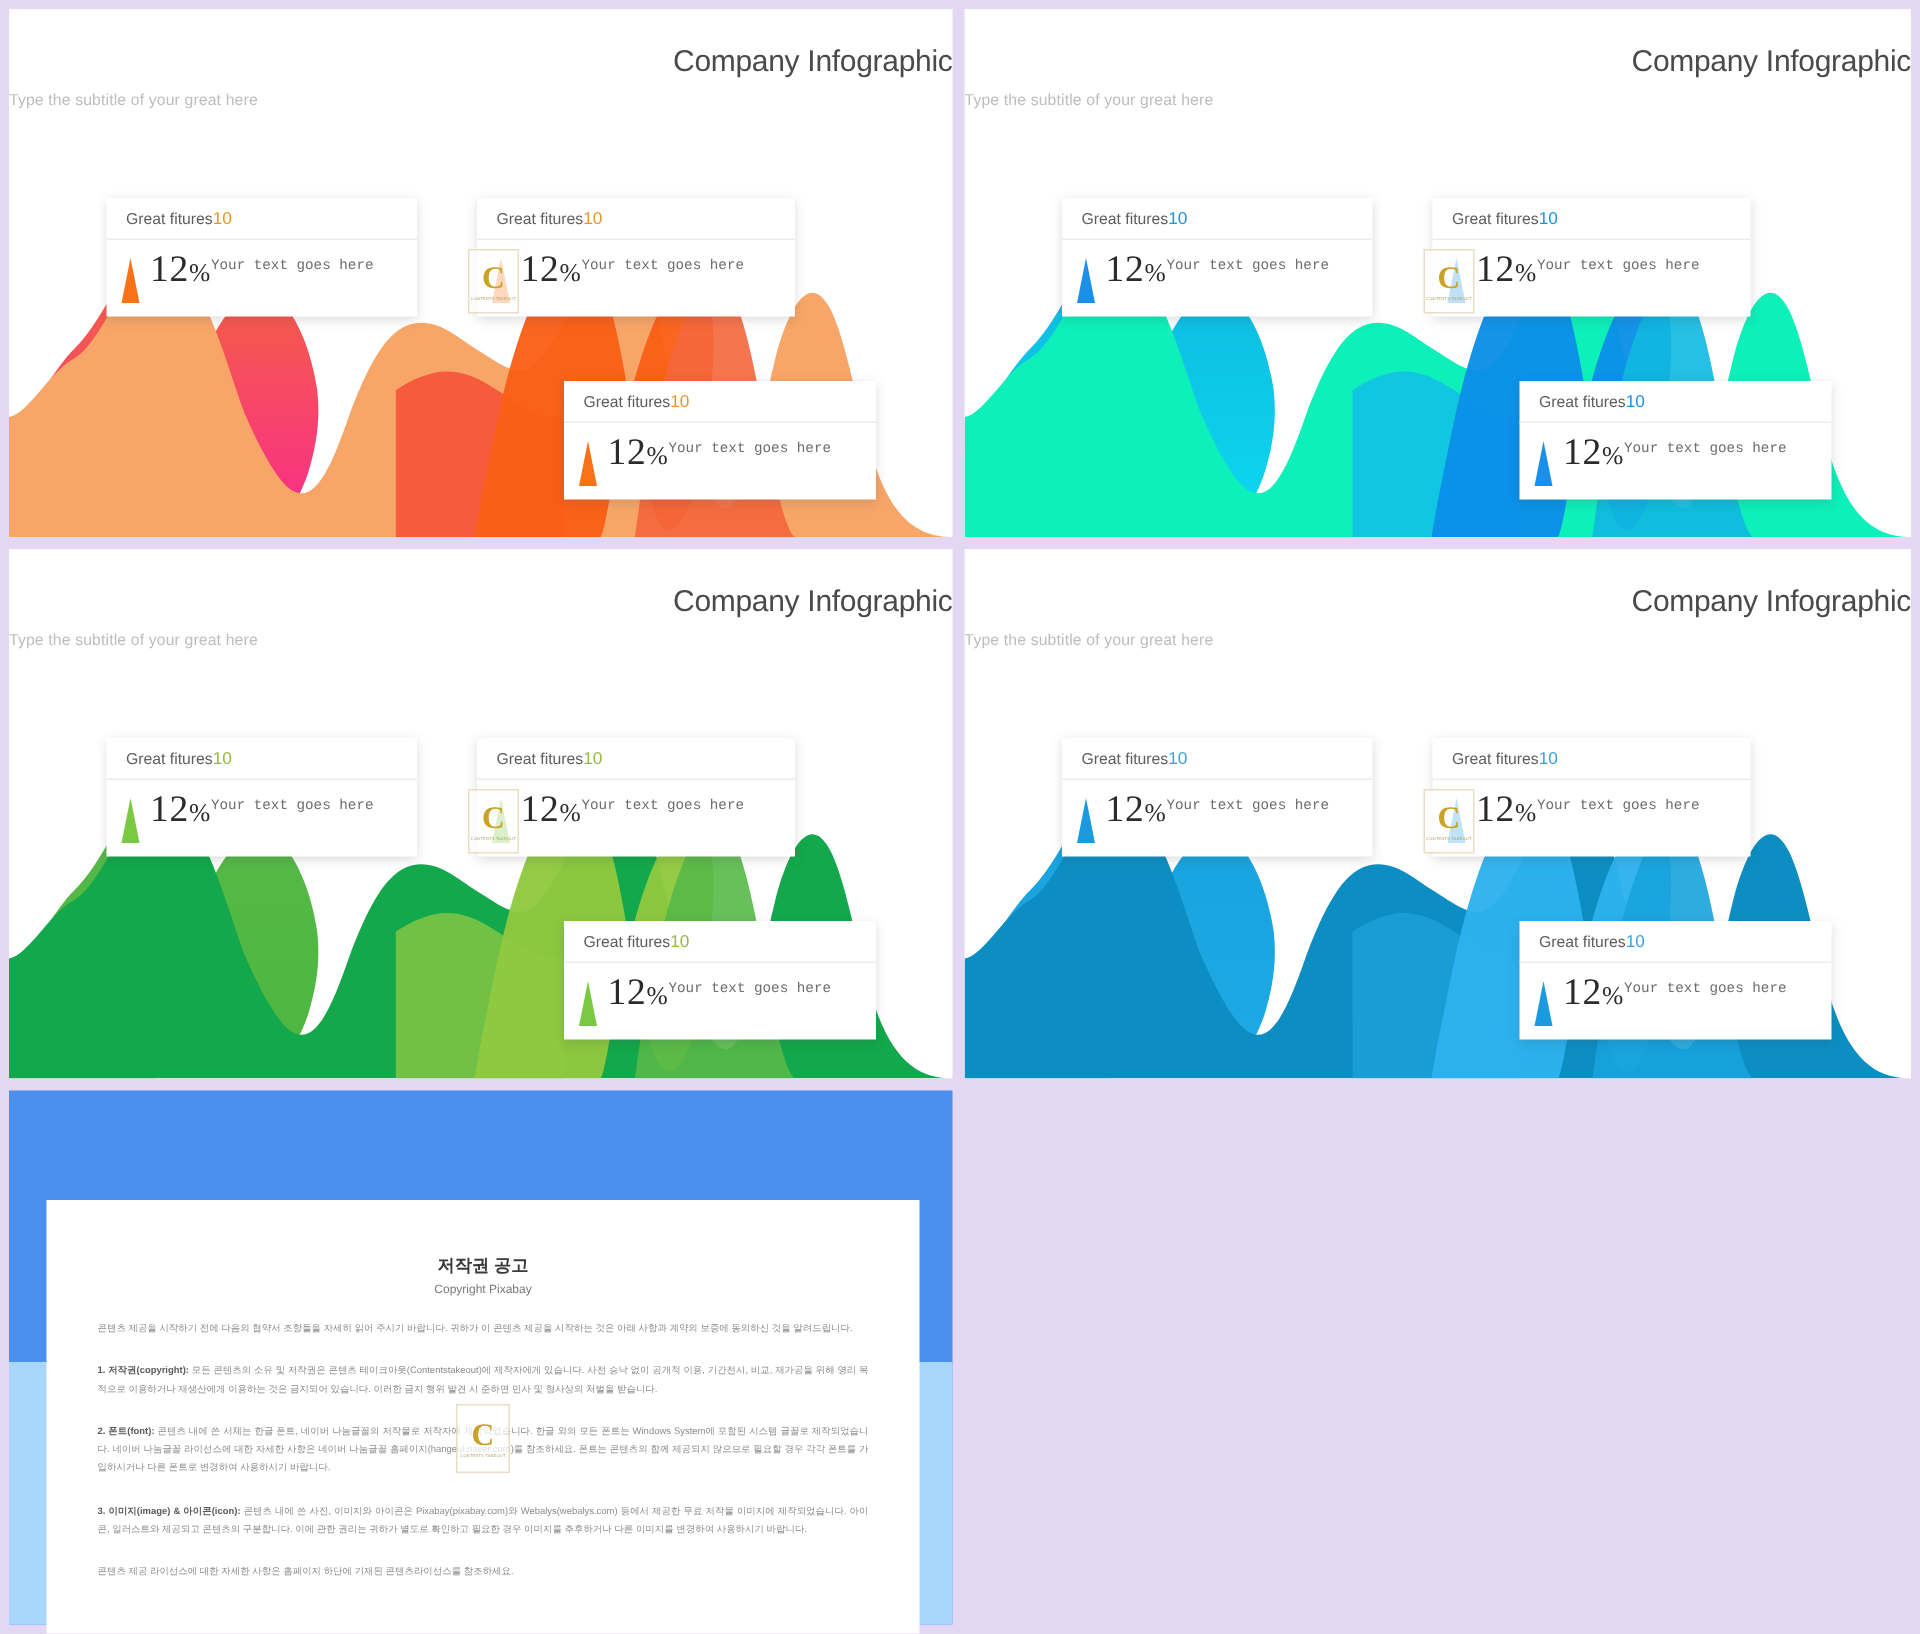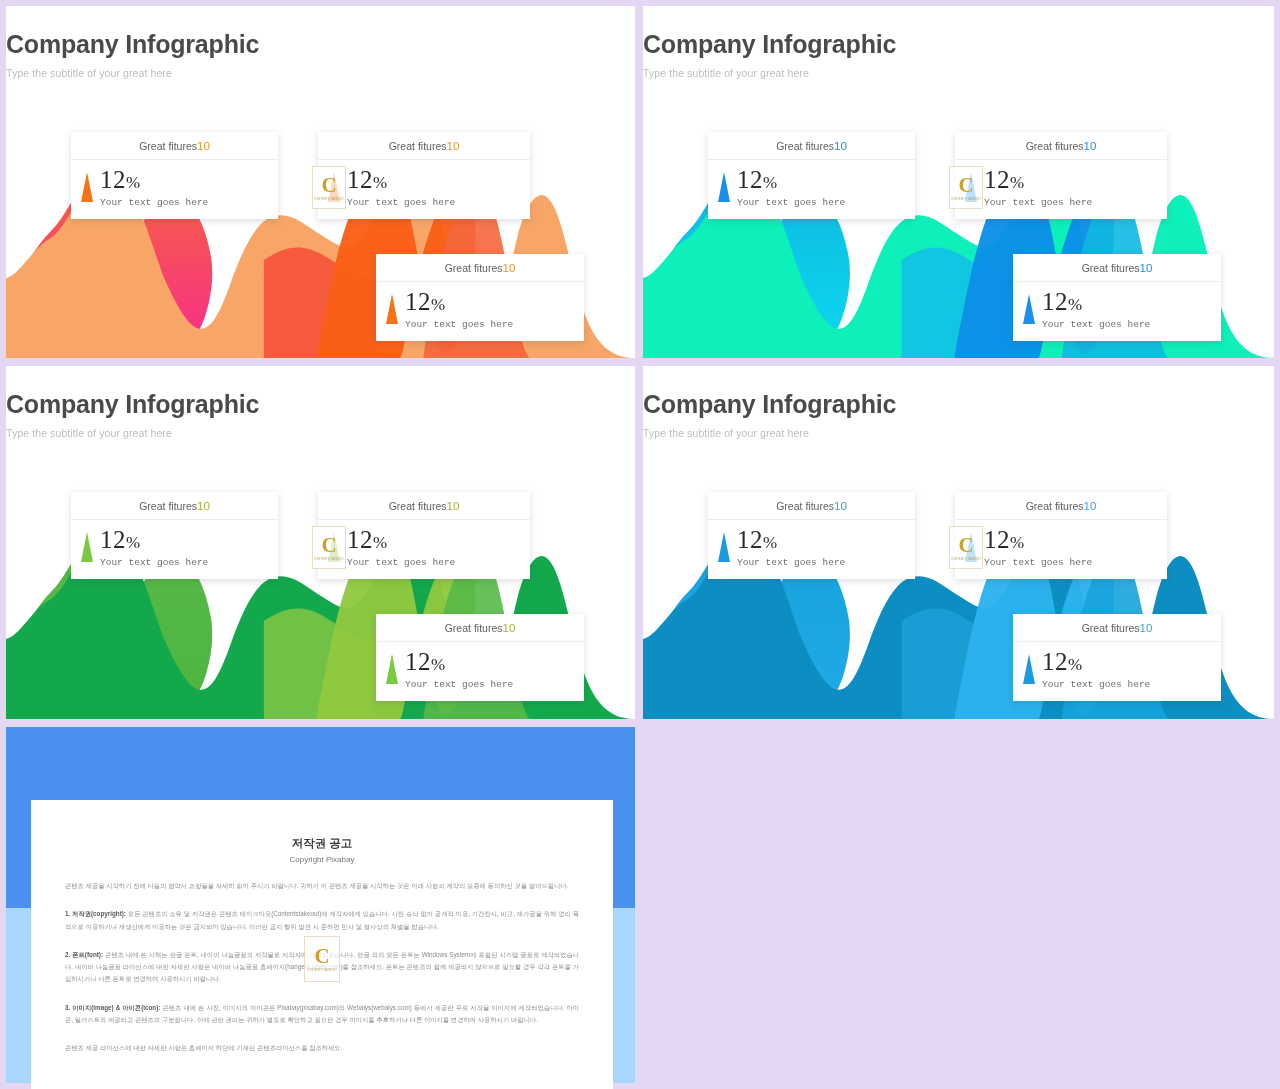--- a/index.html
+++ b/index.html
@@ -20,23 +20,23 @@
     position: absolute;
     background: #ffffff;
     overflow: hidden;
   }
   .slide-1 { left: 6px;   top: 6px;   width: 629px; height: 352px; }
   .slide-2 { left: 643px; top: 6px;   width: 631px; height: 352px; }
   .slide-3 { left: 6px;   top: 366px; width: 629px; height: 353px; }
   .slide-4 { left: 643px; top: 366px; width: 631px; height: 353px; }
 
   .slide-title {
-    text-align: left;
-    font-size: 25px;
-    font-weight: 700;
+    text-align: right;
+    font-size: 20px;
+    font-weight: 400;
     color: #4a4a4a;
     letter-spacing: -0.2px;
     margin-top: 24px;
   }
   .slide-subtitle {
     text-align: left;
     font-size: 10.5px;
     font-weight: 400;
     color: #bdbdbd;
     margin-top: 8px;
@@ -55,21 +55,21 @@
   .stat-card {
     position: absolute;
     background: #ffffff;
     box-shadow: 0 2px 7px rgba(60,60,80,0.17);
     display: flex;
     flex-direction: column;
   }
   .card-head {
     display: flex;
     align-items: center;
-    justify-content: center;
+    justify-content: flex-start;
     padding: 8px 13px 7px 13px;
     border-bottom: 1px solid #ededed;
   }
   .card-head-label {
     font-size: 10.5px;
     color: #5e5e5e;
   }
   .card-head-value {
     font-size: 11.5px;
     font-weight: 400;
@@ -80,21 +80,21 @@
     padding: 7px 13px 9px 10px;
     gap: 7px;
   }
   .tri {
     width: 0; height: 0;
     border-left: 6px solid transparent;
     border-right: 6px solid transparent;
     margin-top: 5px;
     flex: 0 0 auto;
   }
-  .card-text-col { display: flex; flex-direction: column; }
+  .card-text-col { display: flex; flex-direction: row; }
   .card-pct {
     font-family: "Liberation Serif", serif;
     font-size: 25px;
     color: #2b2b2b;
     line-height: 1.05;
     letter-spacing: 0.5px;
   }
   .card-pct .pct-sym { font-size: 17px; }
   .card-sub {
     font-family: "Liberation Mono", monospace;

